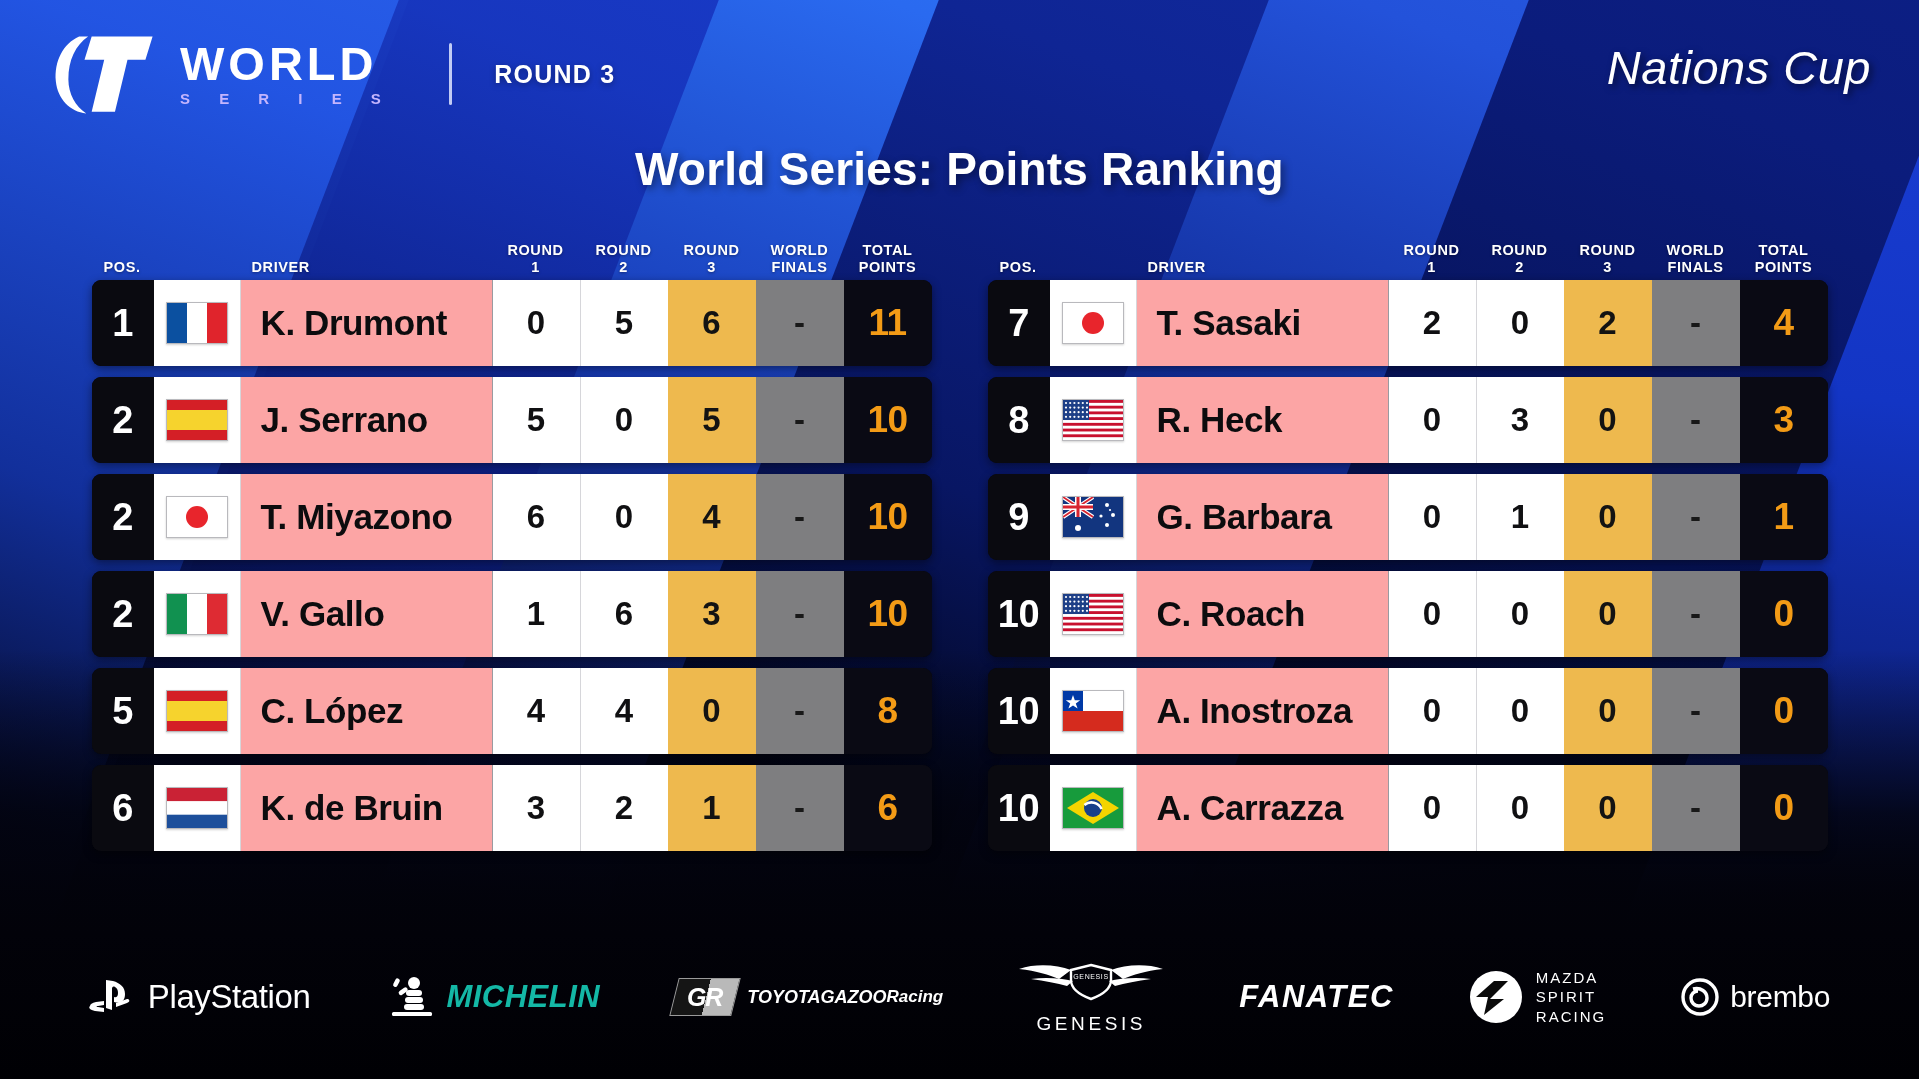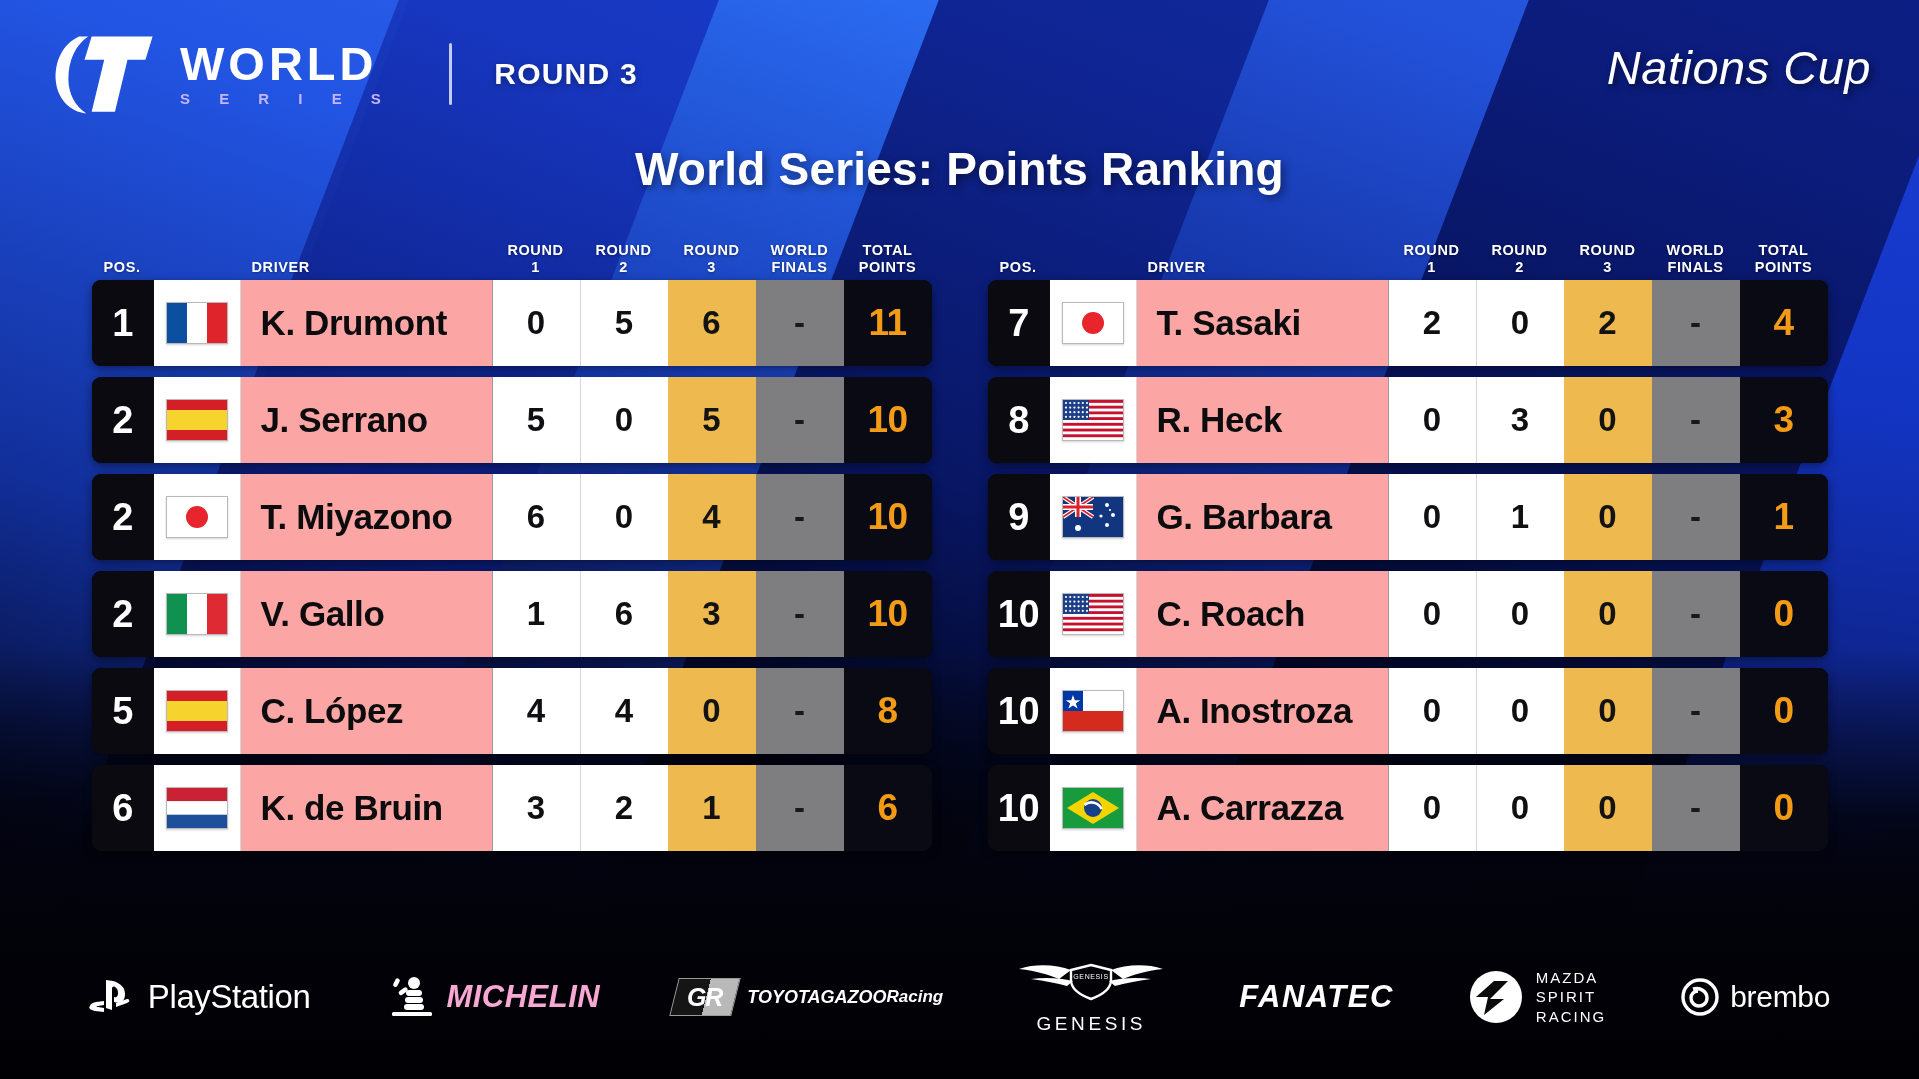--- a/index.html
+++ b/index.html
@@ -61,21 +61,21 @@
   }
   .gt-series {
     color: #c4b5fd; font-size: 15px; font-weight: 700; letter-spacing: 12.5px;
     line-height: 1;
   }
   .hdr-divider {
     width: 3px; height: 62px; background: #dfe6ff; opacity: .85;
     margin: 0 42px 0 56px; border-radius: 2px;
   }
   .round-label {
-    color: #fff; font-size: 30px; font-weight: 700; letter-spacing: 1.2px;
+    color: #fff; font-size: 25px; font-weight: 700; letter-spacing: 1.2px;
     text-shadow: 0 2px 6px rgba(0,0,0,.35);
   }
   .nations-cup {
     position: absolute; right: 48px; top: 40px;
     color: #fff; font-size: 47px; font-weight: 400; font-style: italic;
     letter-spacing: .5px;
     text-shadow: 3px 3px 7px rgba(0,0,0,.55);
     font-family: "Liberation Sans", sans-serif;
   }
 
@@ -169,21 +169,21 @@
     position: absolute; bottom: 44px; left: 0; right: 0;
     display: flex; align-items: center; justify-content: center;
     gap: 74px;
   }
   .sponsor { display: flex; align-items: center; justify-content: center; height: 76px; }
 
   .sp-ps { display: flex; align-items: center; gap: 13px; }
   .sp-ps .txt { font-size: 33px; font-weight: 400; letter-spacing: -.4px; color:#fff; }
 
   .sp-mich { display: flex; align-items: center; gap: 10px; }
-  .sp-mich .txt { font-size: 31px; font-weight: 700; font-style: italic; color: #f9a8d4; letter-spacing: .5px; }
+  .sp-mich .txt { font-size: 31px; font-weight: 700; font-style: italic; color: #14b8a6; letter-spacing: .5px; }
 
   .sp-gr { display: flex; align-items: center; gap: 11px; }
   .sp-gr .box {
     width: 62px; height: 38px; transform: skewX(-14deg);
     background: linear-gradient(90deg,#151515 0 52%, #b9b9b9 52% 100%);
     display:flex; align-items:center; justify-content:center;
     border: 1px solid #9a9a9a;
   }
   .sp-gr .box span {
     transform: skewX(14deg); color:#fff; font-weight:700; font-size:25px;

